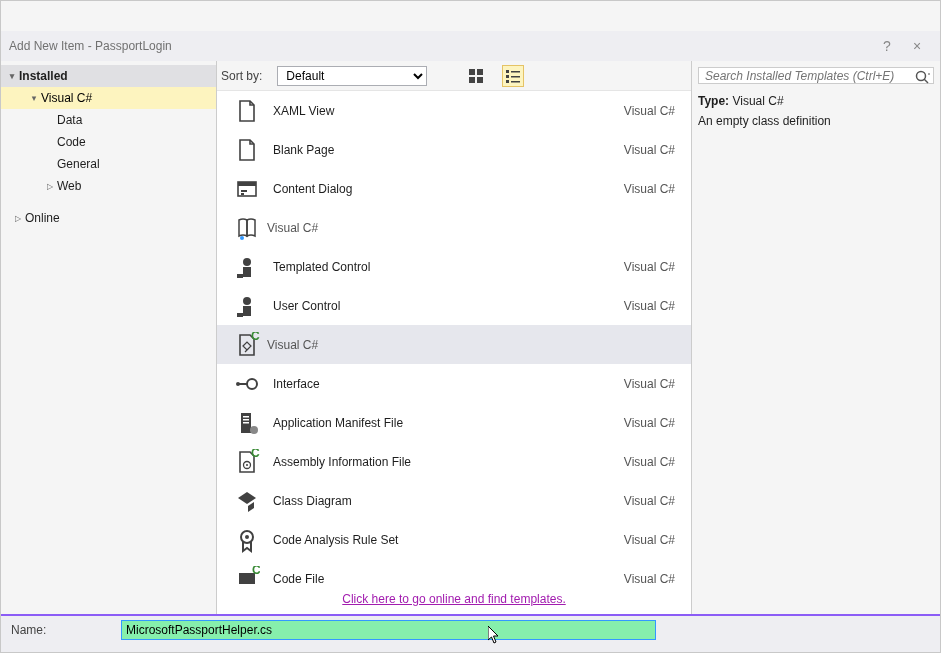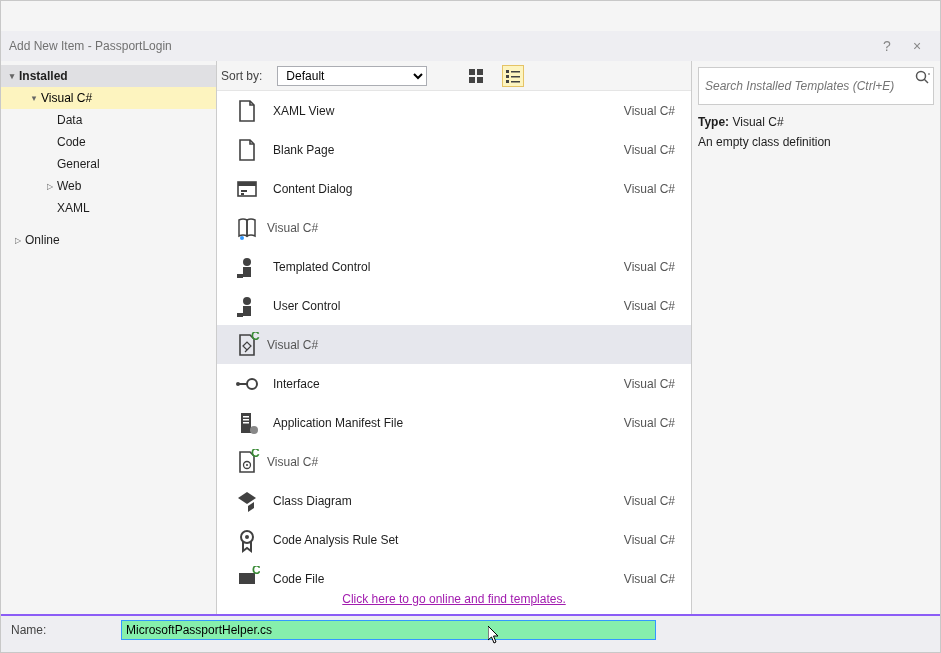--- a/index.html
+++ b/index.html
@@ -39,21 +39,21 @@
 .template-row .icon { width: 40px; display: flex; justify-content: center; }
 .template-row .label { flex: 1; padding-left: 6px; }
 .template-row .tech { color: #555; padding-right: 6px; }
 .template-row.selected { background: #e6e7ed; }
 
 .online-link { height: 30px; display: flex; align-items: center; justify-content: center; }
 .online-link a { color: #a21caf; text-decoration: underline; cursor: pointer; }
 
 .rightpane { width: 248px; background: #f5f5f5; padding: 6px; }
 .searchwrap { position: relative; margin-bottom: 10px; }
-.searchwrap input { width: 100%; height: 38px; border: 1px solid #ccc; padding: 0 24px 0 6px; color: #a16207; font-style: italic; background: #fff; }
+.searchwrap input { width: 100%; height: 17px; border: 1px solid #ccc; padding: 0 24px 0 6px; color: #a16207; font-style: italic; background: #fff; }
 .searchwrap .searchicon { position: absolute; right: 4px; top: 2px; color: #555; }
 .desc-type { color: #1e1e1e; margin-bottom: 6px; }
 .desc-type b { font-weight: bold; }
 .desc-text { color: #1e1e1e; }
 
 
 .name-row { height: 30px; background: #eeeef2; display: flex; align-items: center; padding: 0 10px; gap: 10px; border-top: 2px solid #8b5cf6; }
 .name-row label { color: #444; width: 100px; }
 .name-row input { width: 535px; height: 20px; border: 1px solid #3399ff; padding: 0 4px; background: #86efac; }
 
@@ -93,24 +93,20 @@
       <span class="arrow hidden">▸</span>
         <span>Code</span>
     </div>
     <div class="node lvl3">
       <span class="arrow hidden">▸</span>
         <span>General</span>
     </div>
     <div class="node lvl3">
       <span class="arrow" style="font-size:8px;">▷</span>
       <span>Web</span>
-    </div>
-    <div class="node lvl3">
-      <span class="arrow hidden">▸</span>
-        <span>XAML</span>
     </div>
     <div class="node lvl1" style="margin-top:10px;">
       <span class="arrow" style="font-size:8px;">▷</span>
       <span>Online</span>
     </div>
   </div>
 
   <div class="center">
     <div class="center-topbar">
       <label>Sort by:</label>
@@ -239,20 +235,21 @@
         </div>
         <div class="template-row">
     <span class="icon">
             <svg width="26" height="26">
               <path d="M6 3 H16 L20 7 V23 H6 Z" fill="none" stroke="#414141" stroke-width="1.6"></path>
               <text x="17" y="8" font-size="7" fill="#388a34" font-weight="bold">C#</text>
               <circle cx="13" cy="16" r="3.5" fill="none" stroke="#414141" stroke-width="1.3"></circle>
               <circle cx="13" cy="16" r="1" fill="#414141"></circle>
             </svg>
           </span>
+    <span class="label">Assembly Information File</span>
     <span class="tech">Visual C#</span>
         </div>
         <div class="template-row">
     <span class="icon">
             <svg width="26" height="26">
               <path d="M13 4 L22 10 L13 16 L4 10 Z" fill="#414141"></path>
               <path d="M14 18 L20 14 L20 20 L14 24 Z" fill="#414141"></path>
             </svg>
           </span>
     <span class="label">Class Diagram</span>

